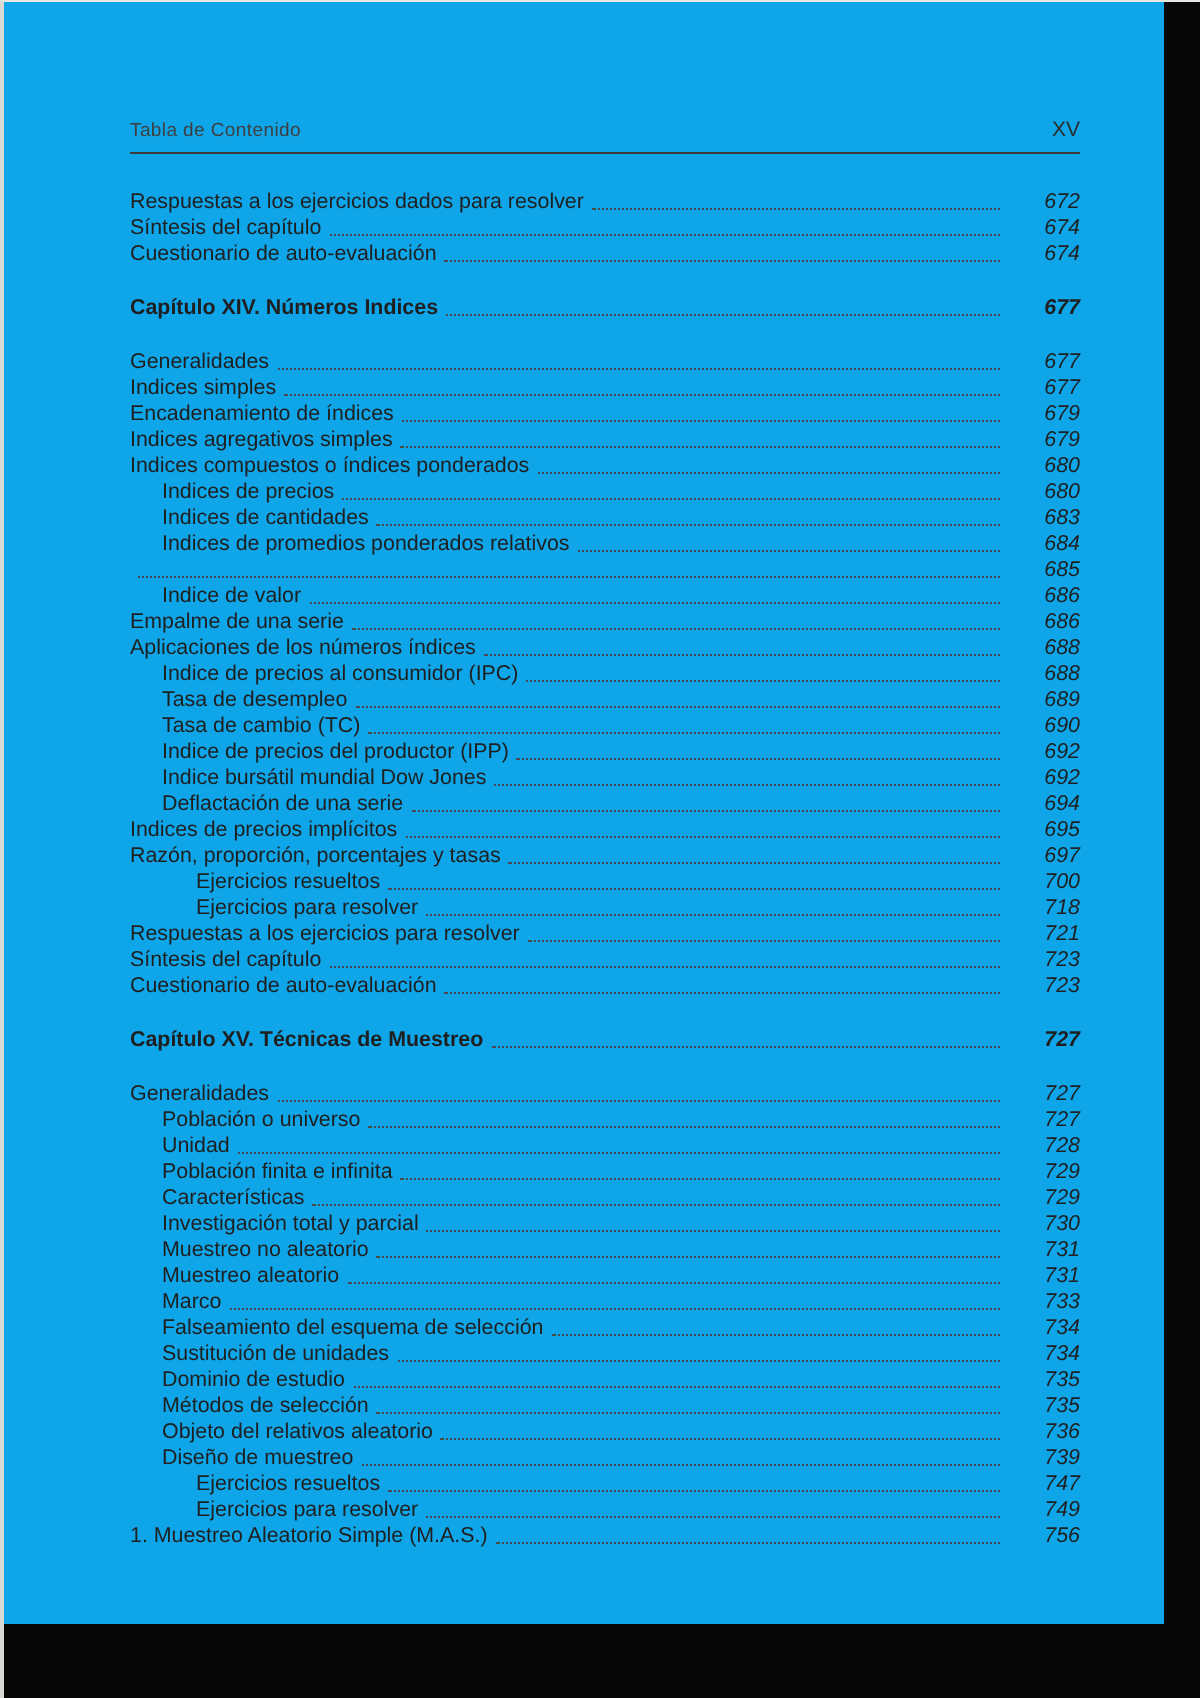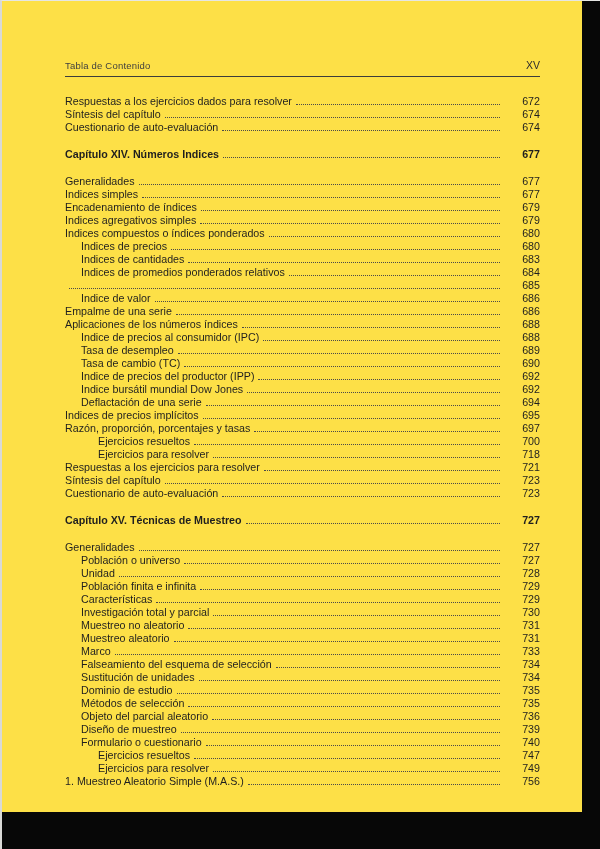--- a/index.html
+++ b/index.html
@@ -1,20 +1,20 @@
 <!DOCTYPE html>
 <html><head>
 <meta charset="utf-8">
 <style>
   html, body { margin: 0; padding: 0; background: #888; }
   .page {
     position: relative;
     width: 600px;
     height: 849px;
-    background: #fde047;
+    background: #0ea5e9;
     font-family: "Liberation Sans", "DejaVu Sans", sans-serif;
     color: #1f1f1f;
     overflow: hidden;
     box-sizing: border-box;
     border-left: 2px solid #d9d9d6;
     border-top: 1px solid #e6e6e3;
   }
   .scan-band-right {
     position: absolute;
     top: 0; right: 0;
@@ -68,20 +68,21 @@
   .toc-text { flex: 0 0 auto; }
   .leader {
     flex: 1 1 auto;
     border-bottom: 1.4px dotted #4a4a4a;
     margin: 0 6px 2px 4px;
     min-width: 10px;
   }
   .toc-page {
     flex: 0 0 34px;
     text-align: right;
+    font-style: italic;
   }
 </style>
 </head>
 <body>
 
 <div class="page">
   <div class="content">
     <div class="page-header">
       <span class="hleft">Tabla de Contenido</span>
       <span class="hright">XV</span>
@@ -295,33 +296,28 @@
           <span class="toc-text">Dominio de estudio</span>
           <span class="leader"></span>
           <span class="toc-page">735</span>
         </div>
         <div class="toc-row indent-1">
           <span class="toc-text">Métodos de selección</span>
           <span class="leader"></span>
           <span class="toc-page">735</span>
         </div>
         <div class="toc-row indent-1">
-          <span class="toc-text">Objeto del parcial aleatorio</span>
+          <span class="toc-text">Objeto del relativos aleatorio</span>
           <span class="leader"></span>
           <span class="toc-page">736</span>
         </div>
         <div class="toc-row indent-1">
           <span class="toc-text">Diseño de muestreo</span>
           <span class="leader"></span>
           <span class="toc-page">739</span>
-        </div>
-        <div class="toc-row indent-1">
-          <span class="toc-text">Formulario o cuestionario</span>
-          <span class="leader"></span>
-          <span class="toc-page">740</span>
         </div>
         <div class="toc-row indent-2">
           <span class="toc-text">Ejercicios resueltos</span>
           <span class="leader"></span>
           <span class="toc-page">747</span>
         </div>
         <div class="toc-row indent-2">
           <span class="toc-text">Ejercicios para resolver</span>
           <span class="leader"></span>
           <span class="toc-page">749</span>

